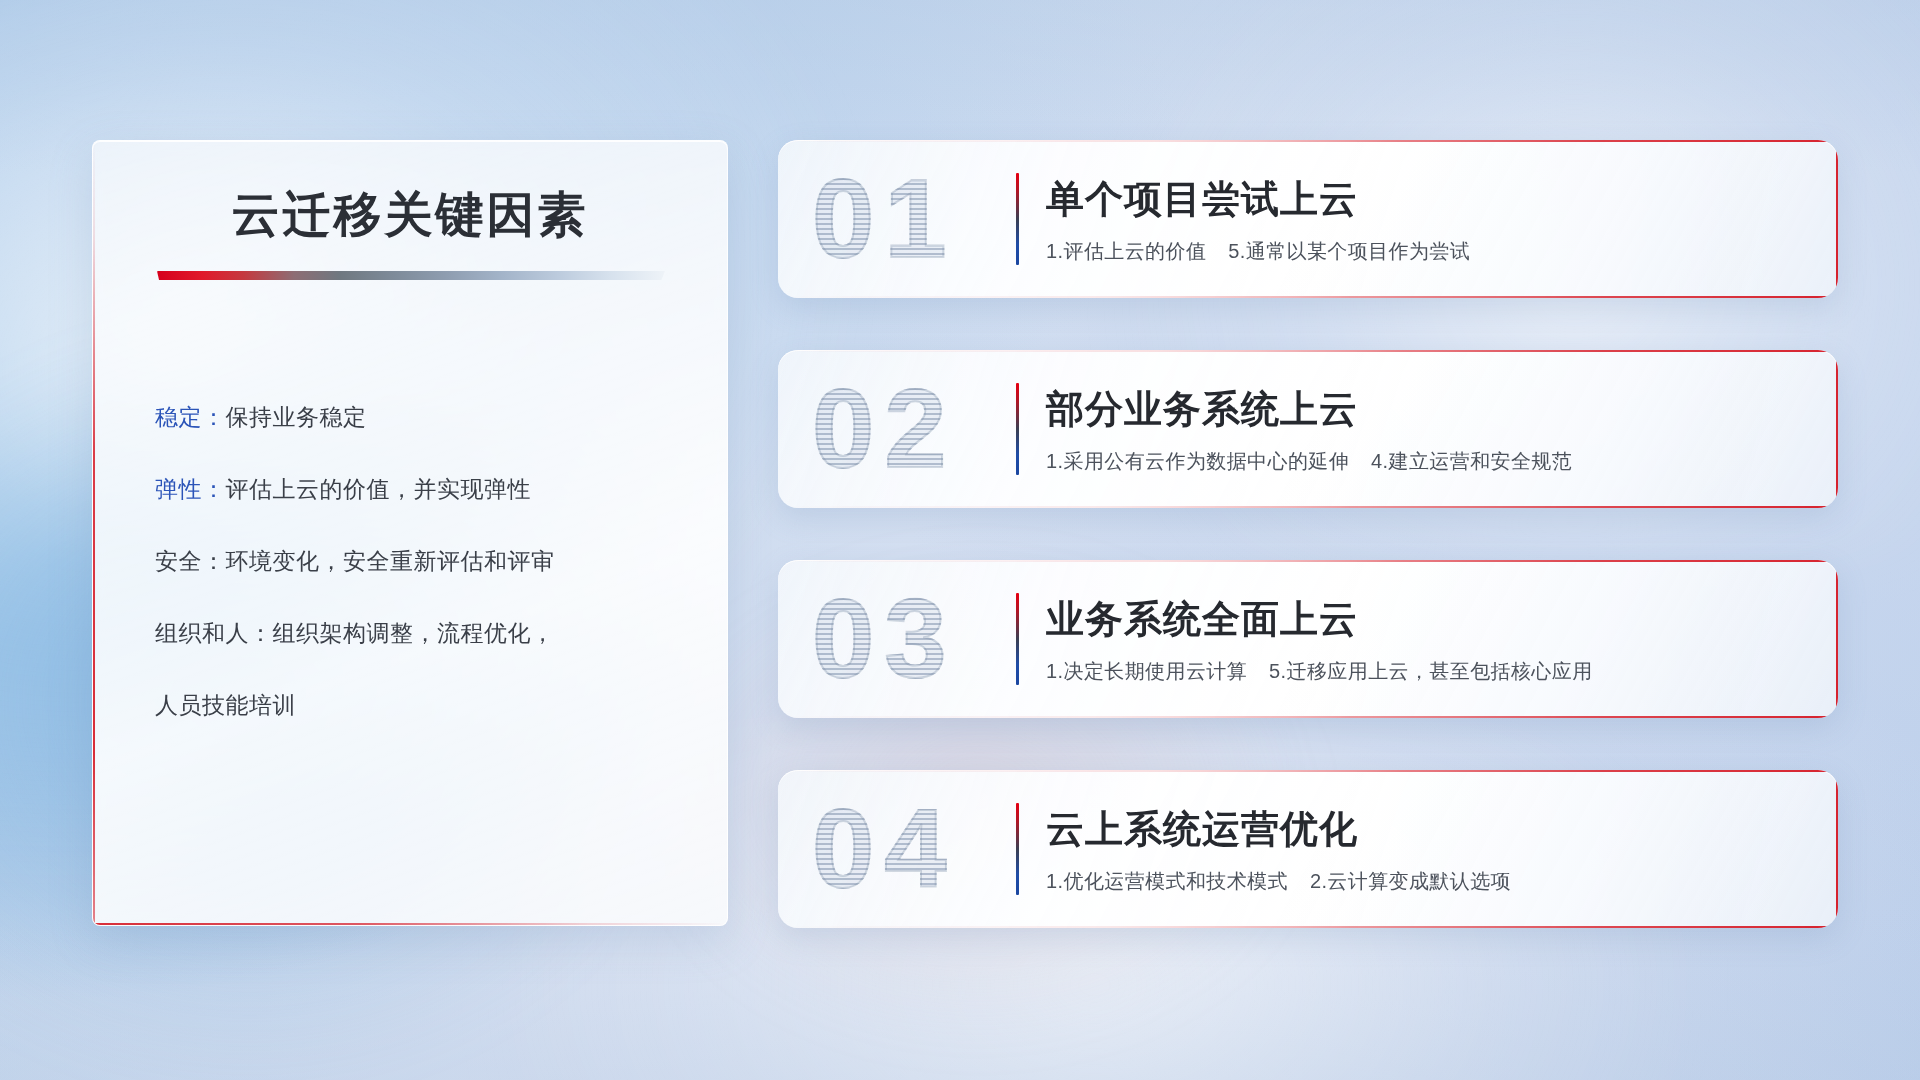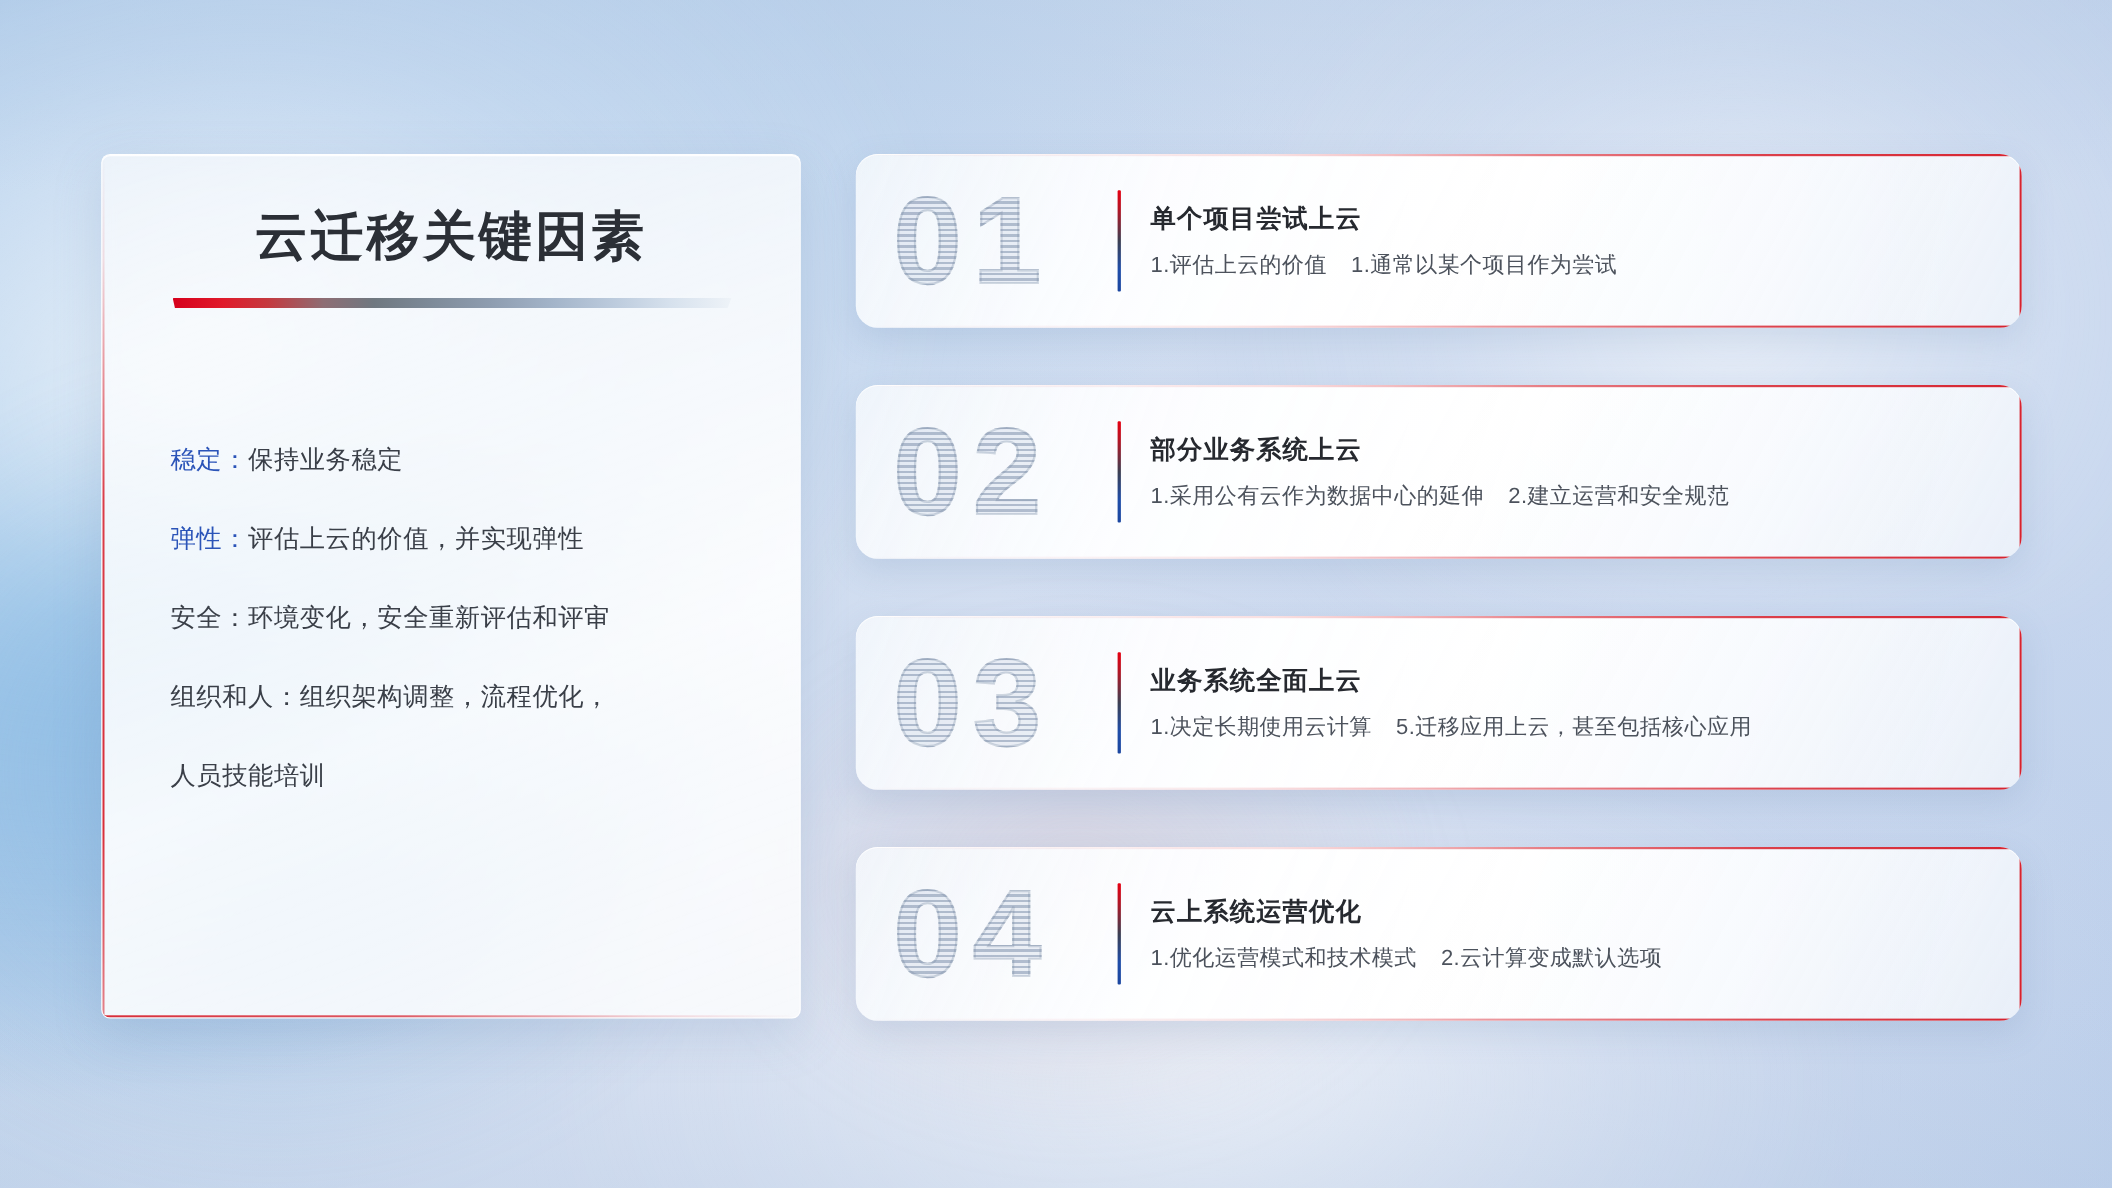--- a/index.html
+++ b/index.html
@@ -212,21 +212,21 @@
     background:linear-gradient(180deg, #e60012 0%, #b01626 20%, #3b3f52 50%, #1f4da8 78%, #1b46a0 100%);
     border-radius:1px;
   }
 
   .card .card-text {
     position:absolute;
     left:268px; right:40px; top:50%;
     transform:translateY(-50%);
   }
   .card .card-title {
-    font-size:23px;
+    font-size:38px;
     font-weight:bold;
     color:#26292f;
     letter-spacing:1px;
     margin-bottom:13px;
     font-family:"Liberation Sans","DejaVu Sans",sans-serif;
   }
   .card .card-desc {
     font-size:20px;
     color:#4c525c;
     letter-spacing:.4px;
@@ -287,37 +287,37 @@
       <div class="frame-top"></div>
       <div class="frame-bottom"></div>
       <div class="frame-right"></div>
       <div class="sheen"></div>
       <div class="ghost-num-shade">01</div>
       <div class="ghost-num">01</div>
       <div class="accent-bar"></div>
       <div class="card-text">
         <div class="card-title">单个项目尝试上云</div>
         <div class="card-desc">
-          <span>1.评估上云的价值</span><span class="gap"></span><span>1.通常以某个项目作为尝试</span>
+          <span>1.评估上云的价值</span><span class="gap"></span><span>5.通常以某个项目作为尝试</span>
         </div>
       </div>
     </article>
 
     <article class="card">
       <div class="frame-top"></div>
       <div class="frame-bottom"></div>
       <div class="frame-right"></div>
       <div class="sheen"></div>
       <div class="ghost-num-shade">02</div>
       <div class="ghost-num">02</div>
       <div class="accent-bar"></div>
       <div class="card-text">
         <div class="card-title">部分业务系统上云</div>
         <div class="card-desc">
-          <span>1.采用公有云作为数据中心的延伸</span><span class="gap"></span><span>2.建立运营和安全规范</span>
+          <span>1.采用公有云作为数据中心的延伸</span><span class="gap"></span><span>4.建立运营和安全规范</span>
         </div>
       </div>
     </article>
 
     <article class="card">
       <div class="frame-top"></div>
       <div class="frame-bottom"></div>
       <div class="frame-right"></div>
       <div class="sheen"></div>
       <div class="ghost-num-shade">03</div>

